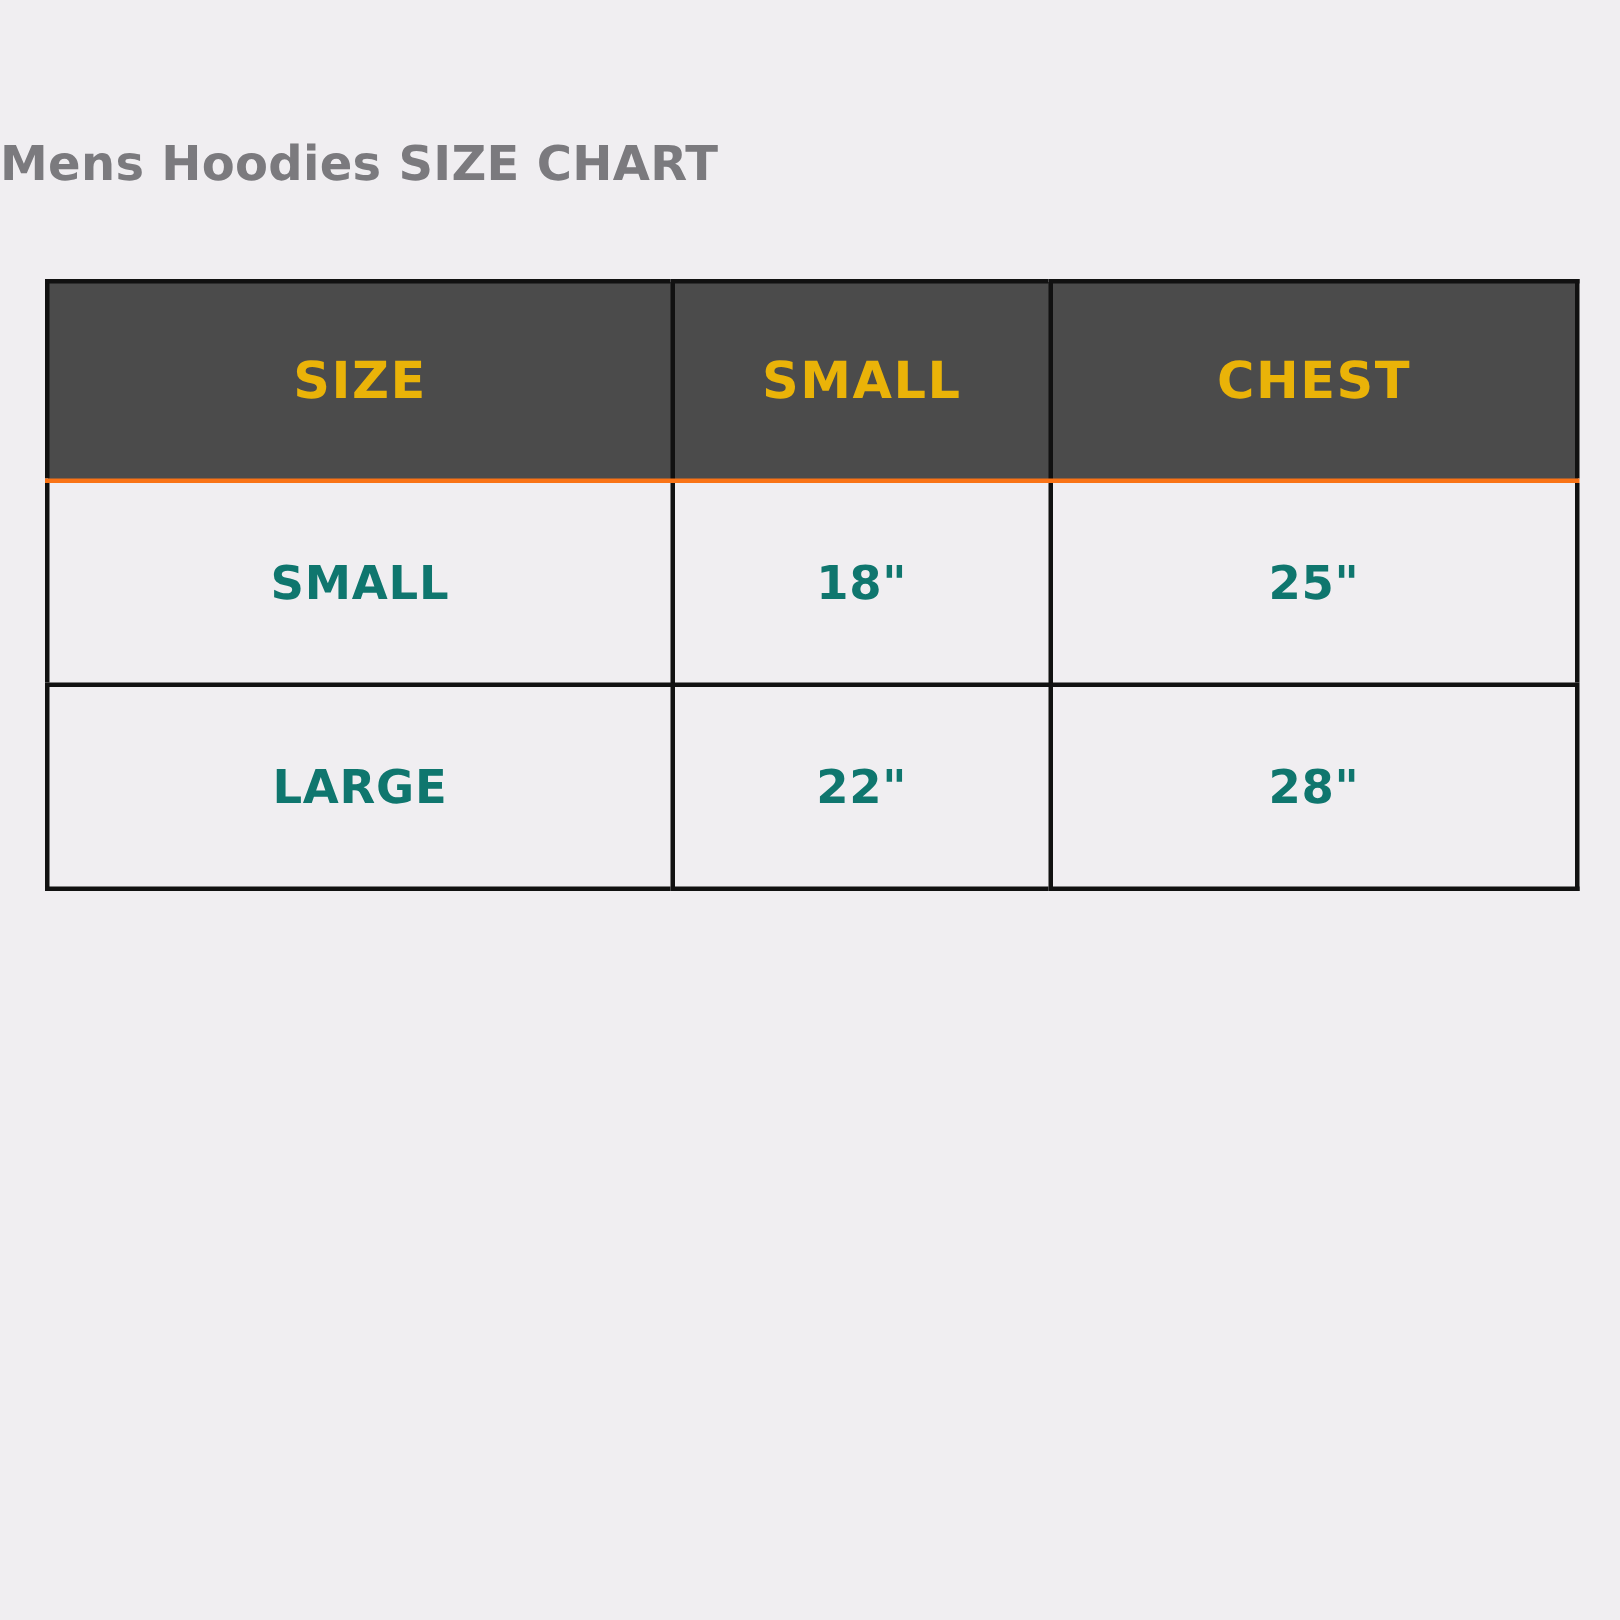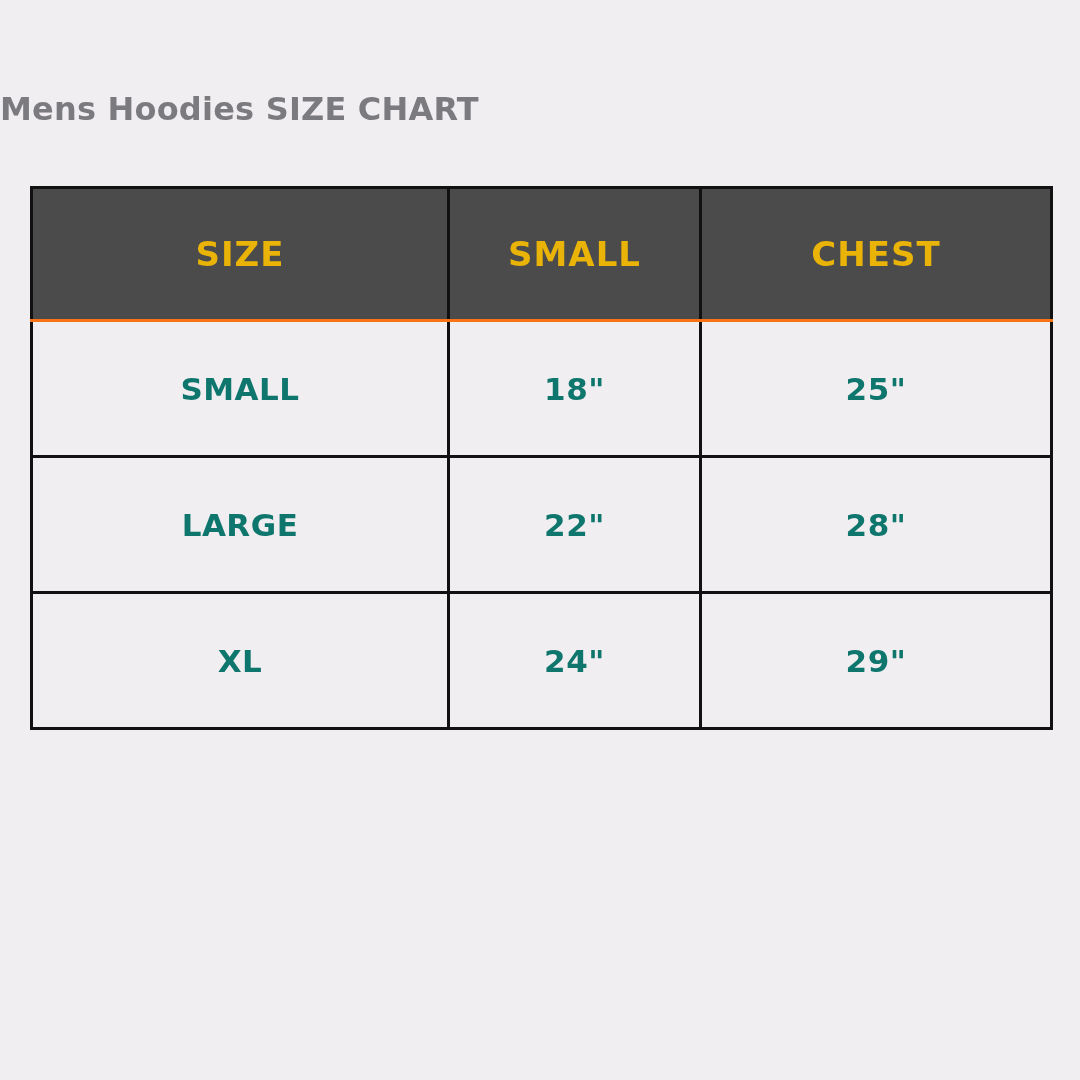--- a/index.html
+++ b/index.html
@@ -100,22 +100,17 @@
         <tr>
           <td>SMALL</td>
           <td>18"</td>
           <td>25"</td>
         </tr>
         <tr>
           <td>LARGE</td>
           <td>22"</td>
           <td>28"</td>
         </tr>
-        <tr>
-          <td>XL</td>
-          <td>24"</td>
-          <td>29"</td>
-        </tr>
       </tbody>
     </table>
   </div>
 
 </div>
 
 </body></html>

